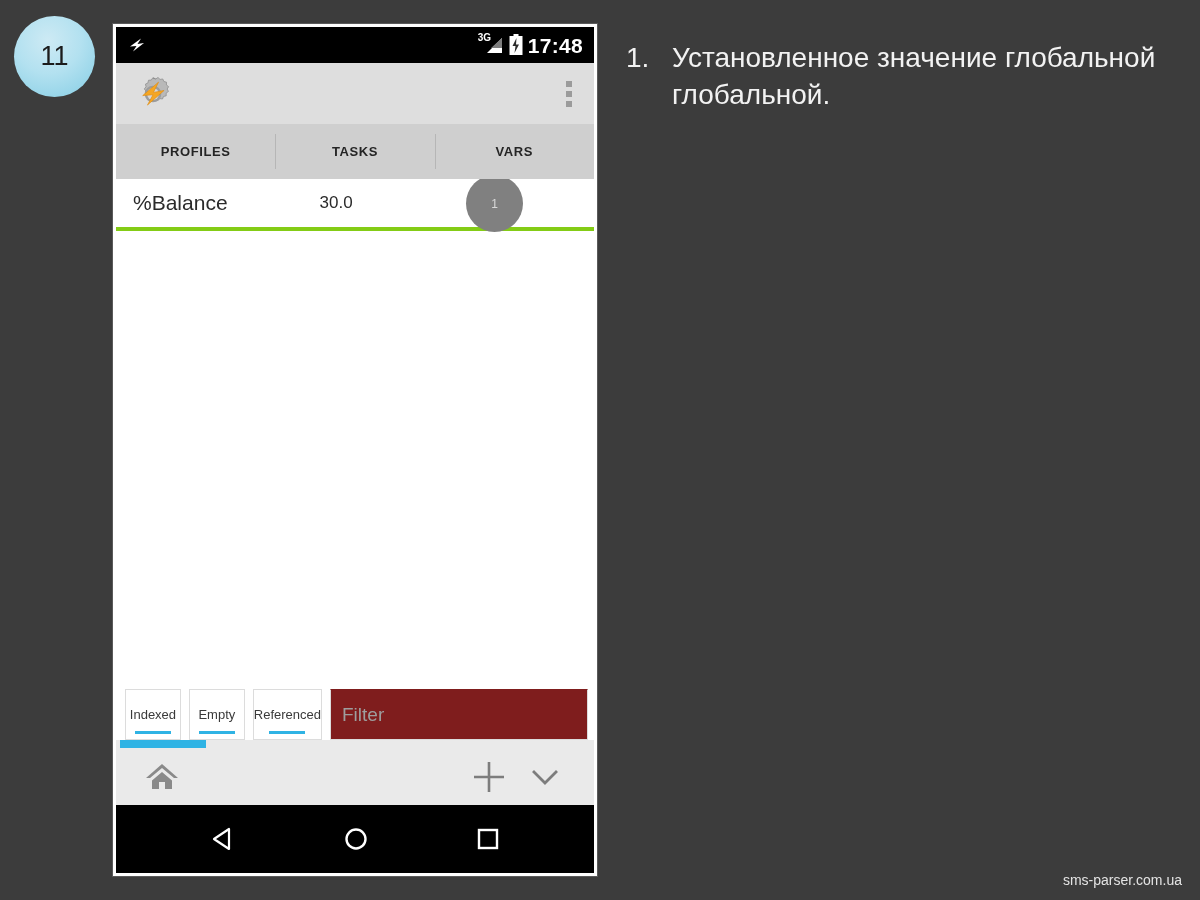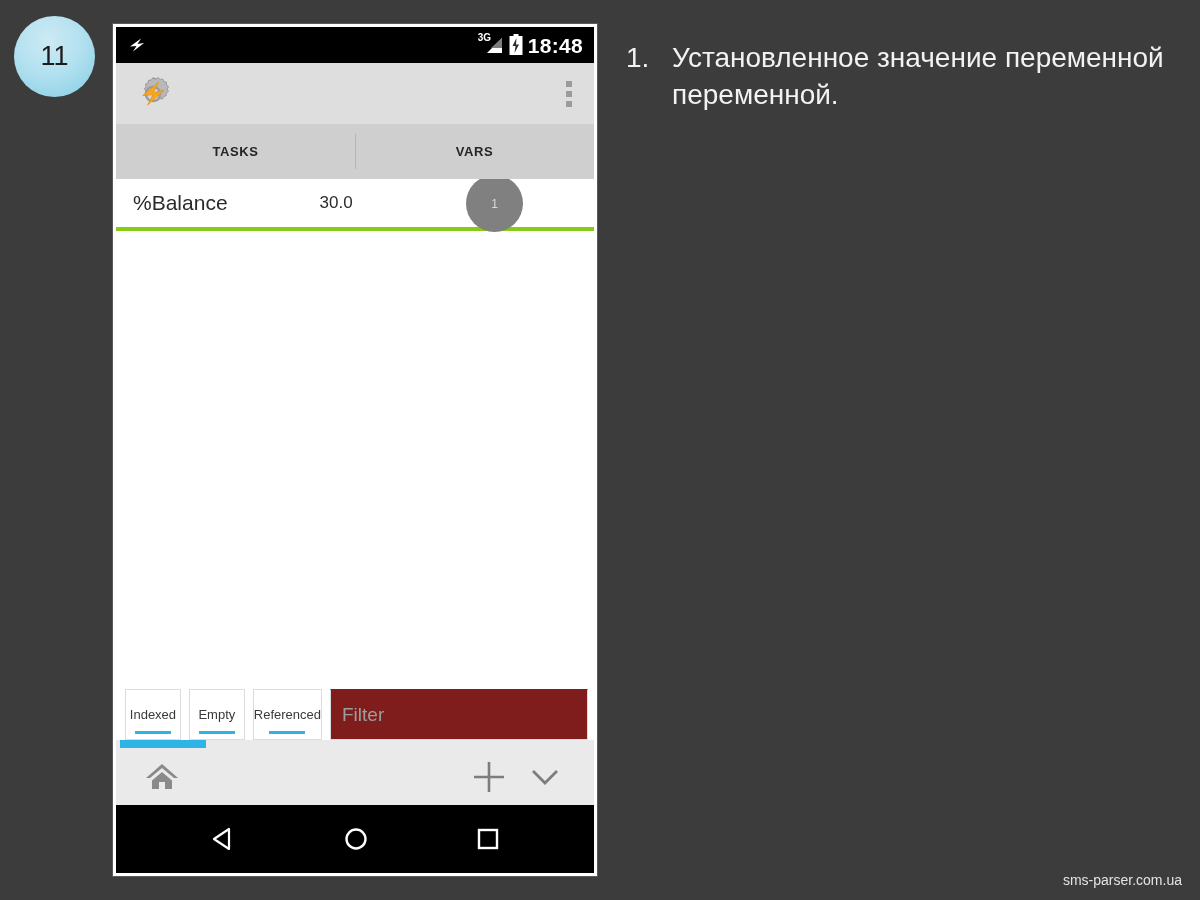--- a/index.html
+++ b/index.html
@@ -331,21 +331,21 @@
           <path d="M13 13 L24 3 L24 13 Z" fill="#7d7d7d"></path>
         </svg>
       </span>
       <span>
         <svg class="battery-icon" width="14" height="22" viewBox="0 0 14 22">
           <rect x="4.5" y="0" width="5" height="2" fill="#ffffff"></rect>
           <rect x="0.5" y="2" width="13" height="19" fill="#ffffff"></rect>
           <path d="M7.5 4 L3.5 12 L6.5 12 L5.5 19 L10 10.5 L7 10.5 Z" fill="#2c2c2c"></path>
         </svg>
       </span>
-      <span class="status-clock">18:48</span>
+      <span class="status-clock">17:48</span>
     </div>
   </div>
 
   <div class="app-bar">
     <span>
       <svg class="app-logo" viewBox="0 0 48 48">
         <g fill="#b9b9b9" stroke="#8e8e8e" stroke-width="1">
           <path d="M24 4 l3.4 1.1 2.9-2 2.6 2.5 3.4-0.6 1.4 3.2 3.4 0.9 -0.2 3.5 2.8 2.1 -1.8 3 1.6 3.1 -2.9 2 0.1 3.5 -3.4 0.8 -1.3 3.2 -3.4-0.5 -2.5 2.6 -3-1.9 -3.3 1.2 -2-2.9 -3.5-0.2 -0.7-3.4 -3.1-1.5 0.7-3.4 -2.2-2.7 2.2-2.7 -0.7-3.4 3.1-1.5 0.7-3.4 3.5-0.2 2-2.9 3.3 1.2z"></path>
         </g>
         <circle cx="24" cy="24" r="10.5" fill="#9c9c9c"></circle>
@@ -355,20 +355,23 @@
     </span>
     <span class="overflow-menu">
       <i></i>
         <i></i>
         <i></i>
     </span>
   </div>
 
   <div class="tab-strip">
     <div class="tab">
+      <span>PROFILES</span>
+    </div>
+    <div class="tab">
       <span>TASKS</span>
     </div>
     <div class="tab active">
       <span>VARS</span>
     </div>
   </div>
 
   <div class="var-list">
     <div class="var-row">
       <span class="var-name">%Balance</span>
@@ -434,16 +437,16 @@
       <svg width="28" height="28" viewBox="0 0 28 28">
         <rect x="5" y="5" width="18" height="18" fill="none" stroke="#ffffff" stroke-width="2.4"></rect>
       </svg>
     </span>
   </div>
 
 </div>
 
 <div class="caption">
   <span class="num">1.</span>
-  <span class="body">Установленное значение переменной переменной.</span>
+  <span class="body">Установленное значение глобальной глобальной.</span>
 </div>
 
 <div class="footer">sms-parser.com.ua</div>
 
 </body></html>

